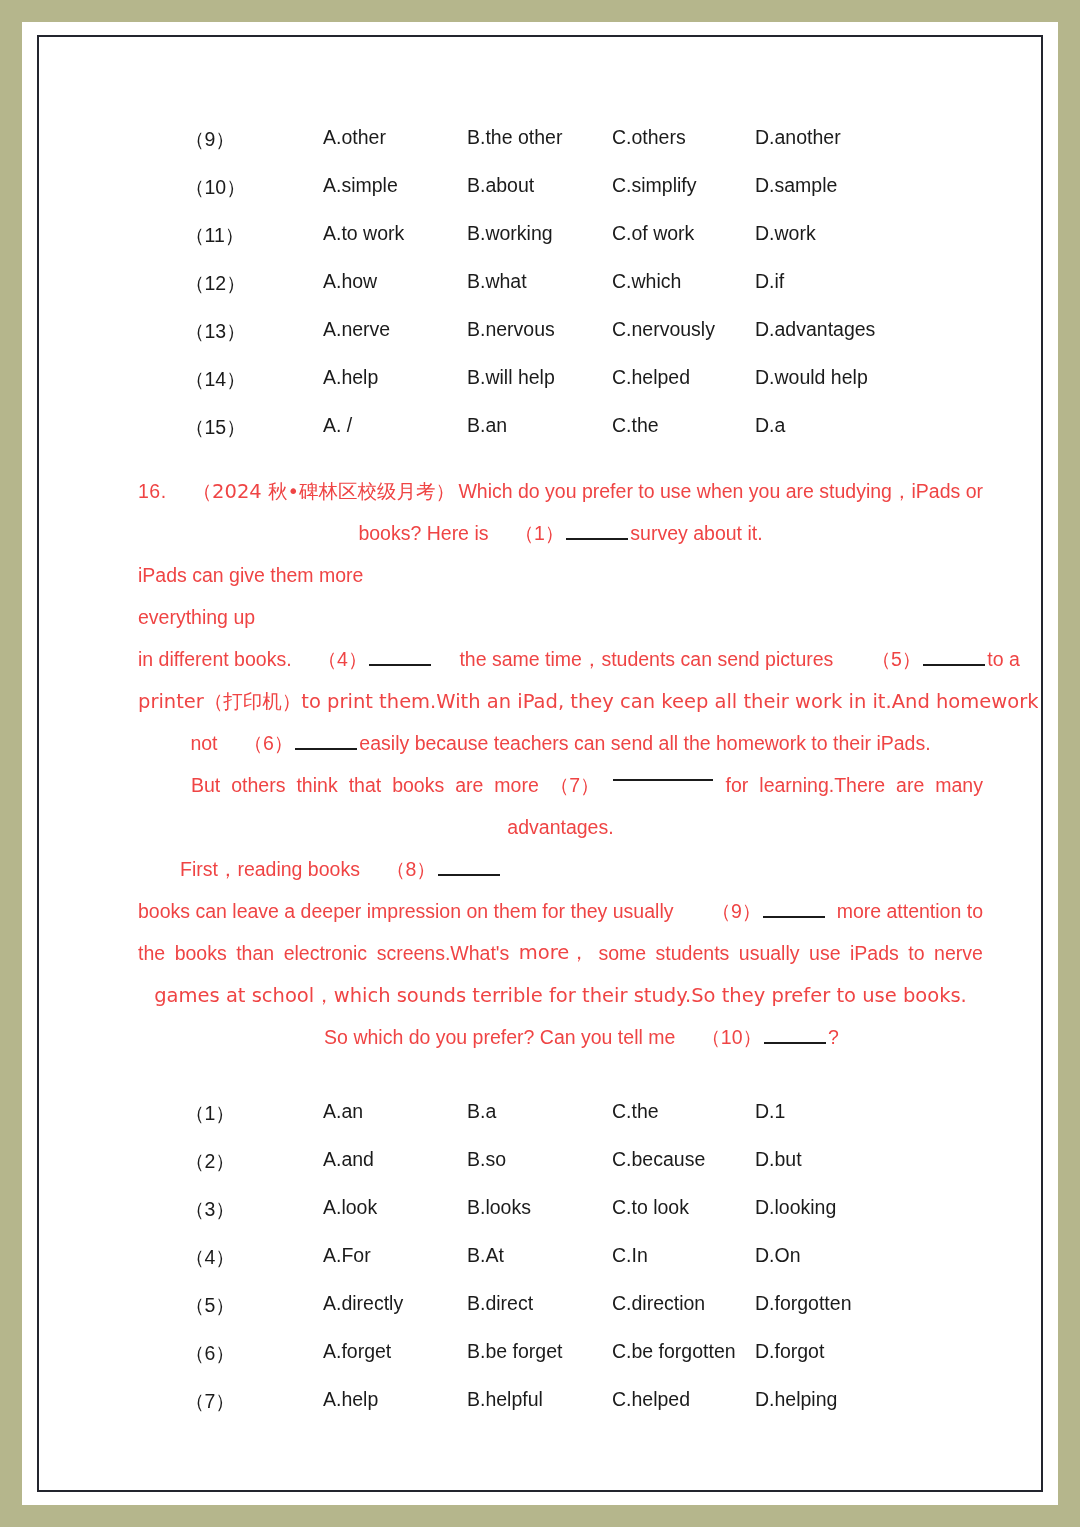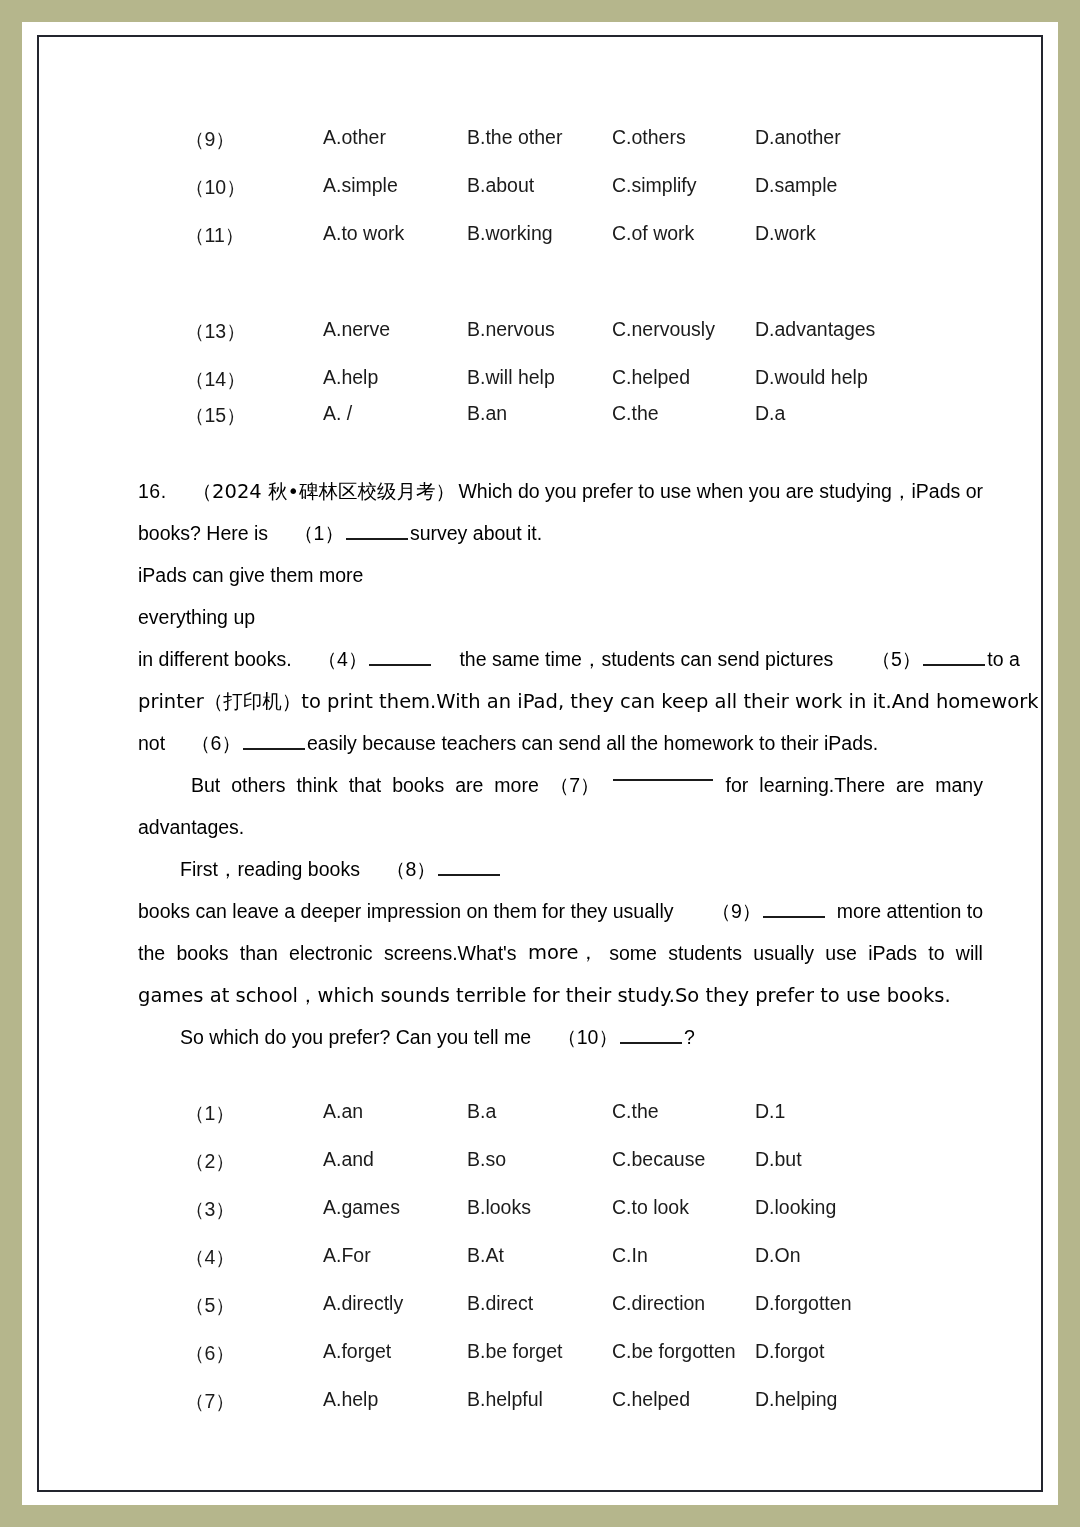--- a/index.html
+++ b/index.html
@@ -71,22 +71,23 @@
   .opt-b { position: absolute; left: 425px; top: 0; }
   .opt-c { position: absolute; left: 570px; top: 0; text-align: center; }
   .opt-d { position: absolute; left: 713px; top: 0; }
 
   
   .passage {
     position: absolute;
     left: 96px;
     top: 430px;
     width: 845px;
-    color: #000000;
+    color: #ef4444;
     font-size: 19.5px;
+    text-align: center;
   }
   .line {
     height: 42px;
     line-height: 42px;
     white-space: nowrap;
     position: relative;
   }
   .line.just {
     display: flex;
     justify-content: space-between;
@@ -132,35 +133,42 @@
           <span class="opt-c">C.simplify</span>
           <span class="opt-d">D.sample</span>
         </div>
         <div class="opt-row" style="top:182px;">
           <span class="opt-num">（11）</span>
           <span class="opt-a">A.to work</span>
           <span class="opt-b">B.working</span>
           <span class="opt-c">C.of work</span>
           <span class="opt-d">D.work</span>
         </div>
+        <div class="opt-row" style="top:230px;">
+          <span class="opt-num">（12）</span>
+          <span class="opt-a">A.how</span>
+          <span class="opt-b">B.what</span>
+          <span class="opt-c">C.which</span>
+          <span class="opt-d">D.if</span>
+        </div>
         <div class="opt-row" style="top:278px;">
           <span class="opt-num">（13）</span>
           <span class="opt-a">A.nerve</span>
           <span class="opt-b">B.nervous</span>
           <span class="opt-c">C.nervously</span>
           <span class="opt-d">D.advantages</span>
         </div>
         <div class="opt-row" style="top:326px;">
           <span class="opt-num">（14）</span>
           <span class="opt-a">A.help</span>
           <span class="opt-b">B.will help</span>
           <span class="opt-c">C.helped</span>
           <span class="opt-d">D.would help</span>
         </div>
-        <div class="opt-row" style="top:362px;">
+        <div class="opt-row" style="top:374px;">
           <span class="opt-num">（15）</span>
           <span class="opt-a">A. /</span>
           <span class="opt-b">B.an</span>
           <span class="opt-c">C.the</span>
           <span class="opt-d">D.a</span>
         </div>
 
         <div class="passage">
 
           <div class="line just">
@@ -229,21 +237,21 @@
             <span>than</span>
             <span>electronic</span>
             <span>screens.What's</span>
             <span class="cn">more，</span>
             <span>some</span>
             <span>students</span>
             <span>usually</span>
             <span>use</span>
             <span>iPads</span>
             <span>to</span>
-            <span>will</span>
+            <span>nerve</span>
           </div>
 
           <div class="line">
             <span class="cn">games at school，which sounds terrible for their study.So they prefer to use books.</span>
           </div>
 
           <div class="line">
             <span class="indent"></span><span>So which do you prefer? Can you tell me</span><span class="gap-s"></span><span>（10）</span><span class="blank blank-s"></span><span>?</span>
           </div>
 
@@ -258,21 +266,21 @@
         </div>
         <div class="opt-row" style="top:1108px;">
           <span class="opt-num">（2）</span>
           <span class="opt-a">A.and</span>
           <span class="opt-b">B.so</span>
           <span class="opt-c">C.because</span>
           <span class="opt-d">D.but</span>
         </div>
         <div class="opt-row" style="top:1156px;">
           <span class="opt-num">（3）</span>
-          <span class="opt-a">A.games</span>
+          <span class="opt-a">A.look</span>
           <span class="opt-b">B.looks</span>
           <span class="opt-c">C.to look</span>
           <span class="opt-d">D.looking</span>
         </div>
         <div class="opt-row" style="top:1204px;">
           <span class="opt-num">（4）</span>
           <span class="opt-a">A.For</span>
           <span class="opt-b">B.At</span>
           <span class="opt-c">C.In</span>
           <span class="opt-d">D.On</span>

